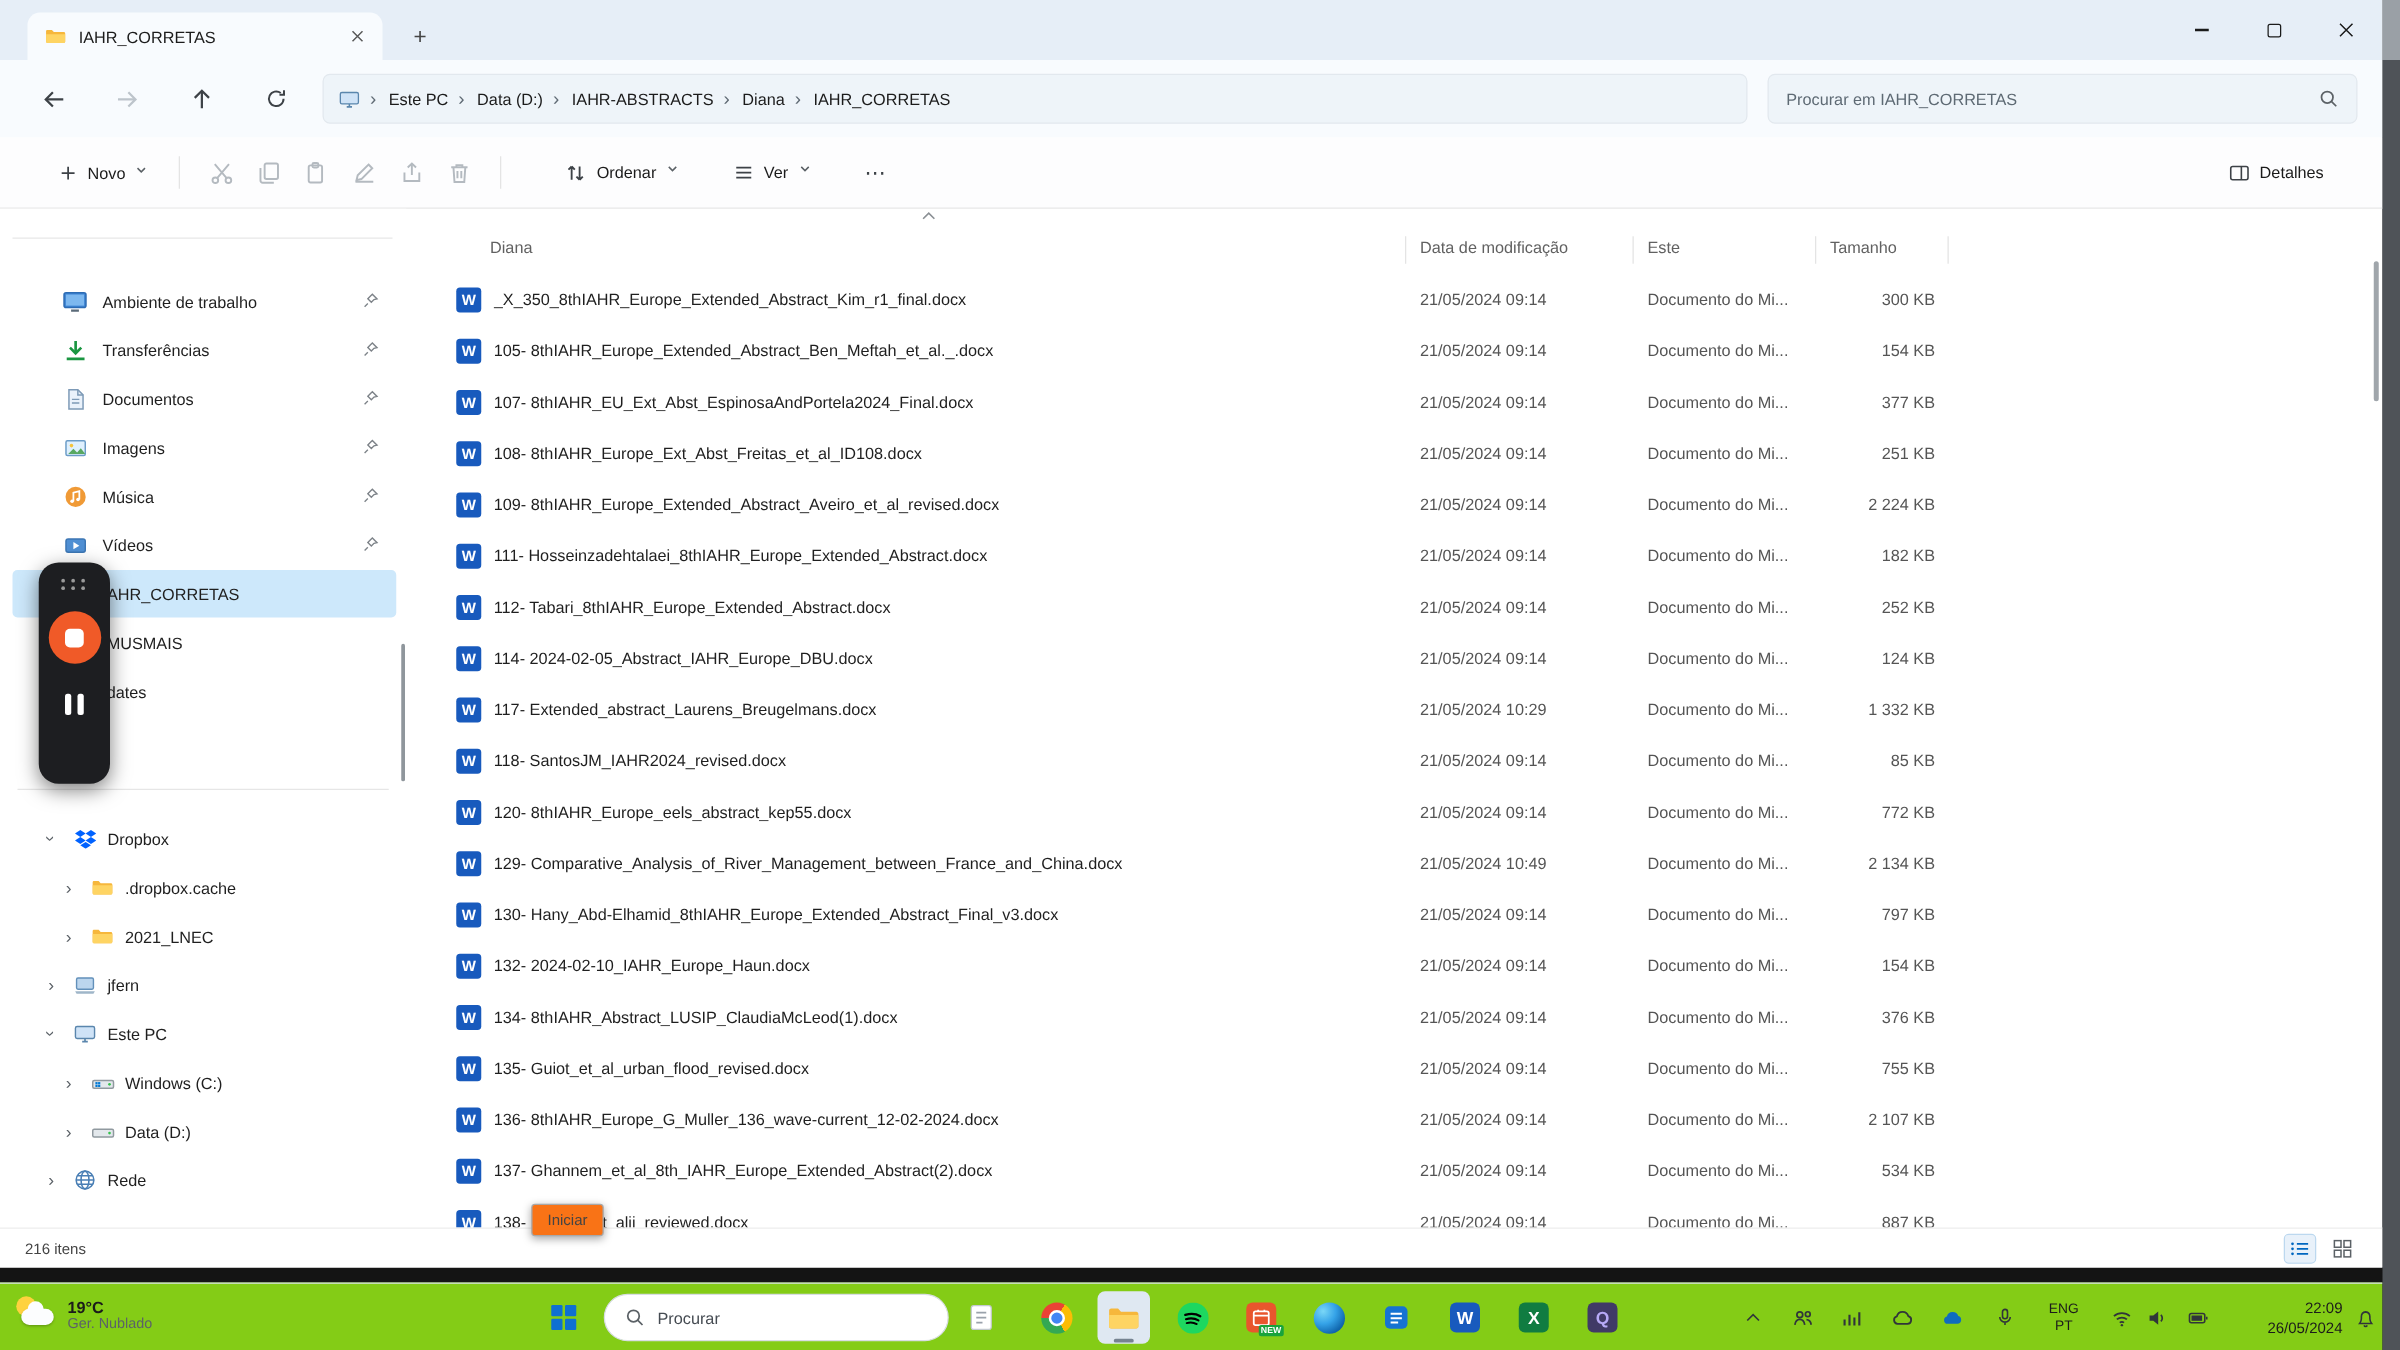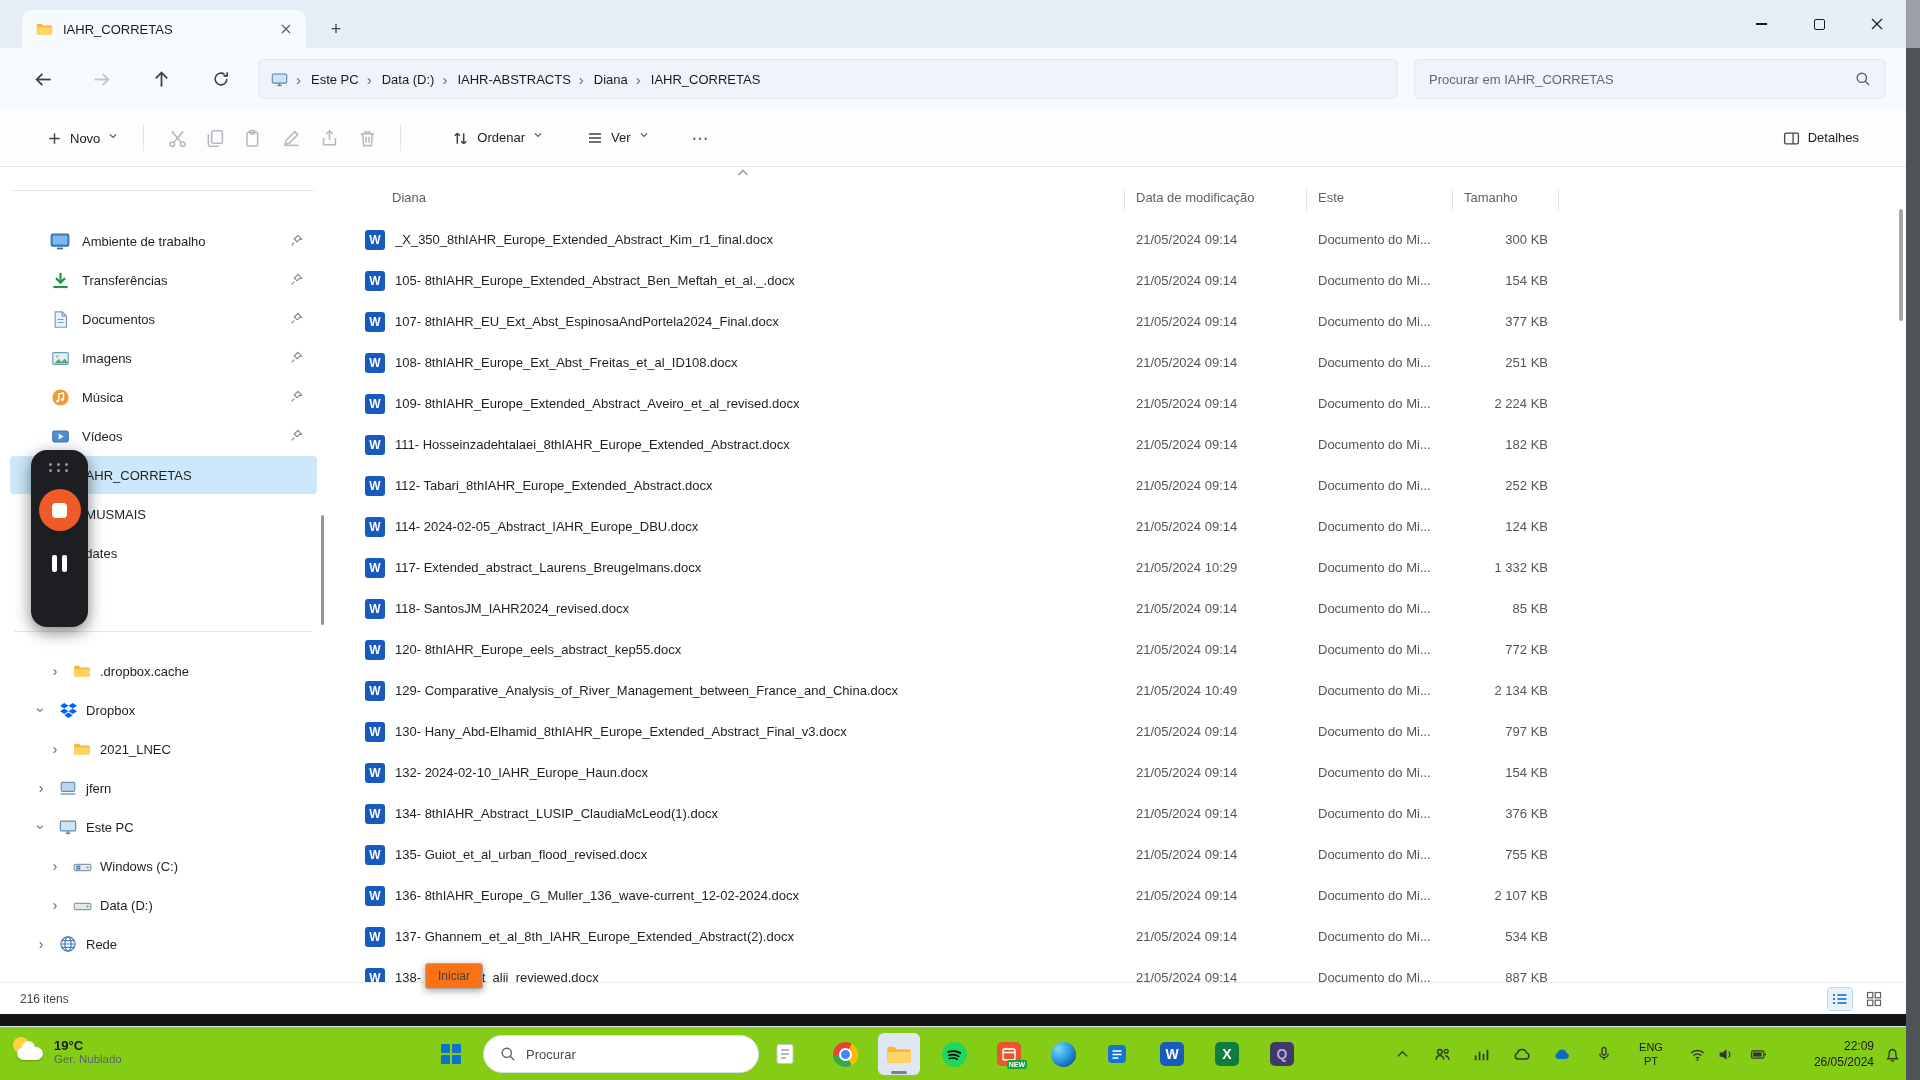--- a/index.html
+++ b/index.html
@@ -468,42 +468,42 @@
     </div>
     <div class="si pinned shift">
       <span class="si-label">ndidates</span>
     </div>
     <div class="si pinned shift">
       <span class="si-label">SA</span>
     </div>
 
     <div class="sidesep"></div>
 
-    <div class="si child">
-      <span class="si-chev"></span>
-      <span class="si-ico">
-          <svg width="18" height="14" viewBox="0 0 20 16">
-            <path d="M1 3.2C1 2.5 1.6 2 2.3 2h4.2l1.8 2h9.4c.7 0 1.3.6 1.3 1.3V13c0 .8-.6 1.4-1.3 1.4H2.3A1.3 1.3 0 0 1 1 13z" fill="#f6b73c"></path>
-            <path d="M1 6h18v7c0 .8-.6 1.4-1.3 1.4H2.3A1.3 1.3 0 0 1 1 13z" fill="#fed463"></path>
-          </svg>
-        </span>
-      <span class="si-label">.dropbox.cache</span>
-    </div>
     <div class="si root">
       <span class="si-chev exp"></span>
       <span class="si-ico">
           <svg width="17" height="15" viewBox="0 0 16 14">
             <path d="M4 0L8 2.6 4 5.2 0 2.6z" fill="#0062ff"></path>
             <path d="M12 0l4 2.6-4 2.6-4-2.6z" fill="#0062ff"></path>
             <path d="M4 5.2l4 2.6-4 2.6-4-2.6z" fill="#0062ff"></path>
             <path d="M12 5.2l4 2.6-4 2.6-4-2.6z" fill="#0062ff"></path>
             <path d="M8 8.9l4 2.6-4 2.5-4-2.5z" fill="#0062ff"></path>
           </svg>
         </span>
       <span class="si-label">Dropbox</span>
+    </div>
+    <div class="si child">
+      <span class="si-chev"></span>
+      <span class="si-ico">
+          <svg width="18" height="14" viewBox="0 0 20 16">
+            <path d="M1 3.2C1 2.5 1.6 2 2.3 2h4.2l1.8 2h9.4c.7 0 1.3.6 1.3 1.3V13c0 .8-.6 1.4-1.3 1.4H2.3A1.3 1.3 0 0 1 1 13z" fill="#f6b73c"></path>
+            <path d="M1 6h18v7c0 .8-.6 1.4-1.3 1.4H2.3A1.3 1.3 0 0 1 1 13z" fill="#fed463"></path>
+          </svg>
+        </span>
+      <span class="si-label">.dropbox.cache</span>
     </div>
     <div class="si child">
       <span class="si-chev"></span>
       <span class="si-ico">
           <svg width="18" height="14" viewBox="0 0 20 16">
             <path d="M1 3.2C1 2.5 1.6 2 2.3 2h4.2l1.8 2h9.4c.7 0 1.3.6 1.3 1.3V13c0 .8-.6 1.4-1.3 1.4H2.3A1.3 1.3 0 0 1 1 13z" fill="#f6b73c"></path>
             <path d="M1 6h18v7c0 .8-.6 1.4-1.3 1.4H2.3A1.3 1.3 0 0 1 1 13z" fill="#fed463"></path>
           </svg>
         </span>
       <span class="si-label">2021_LNEC</span>

